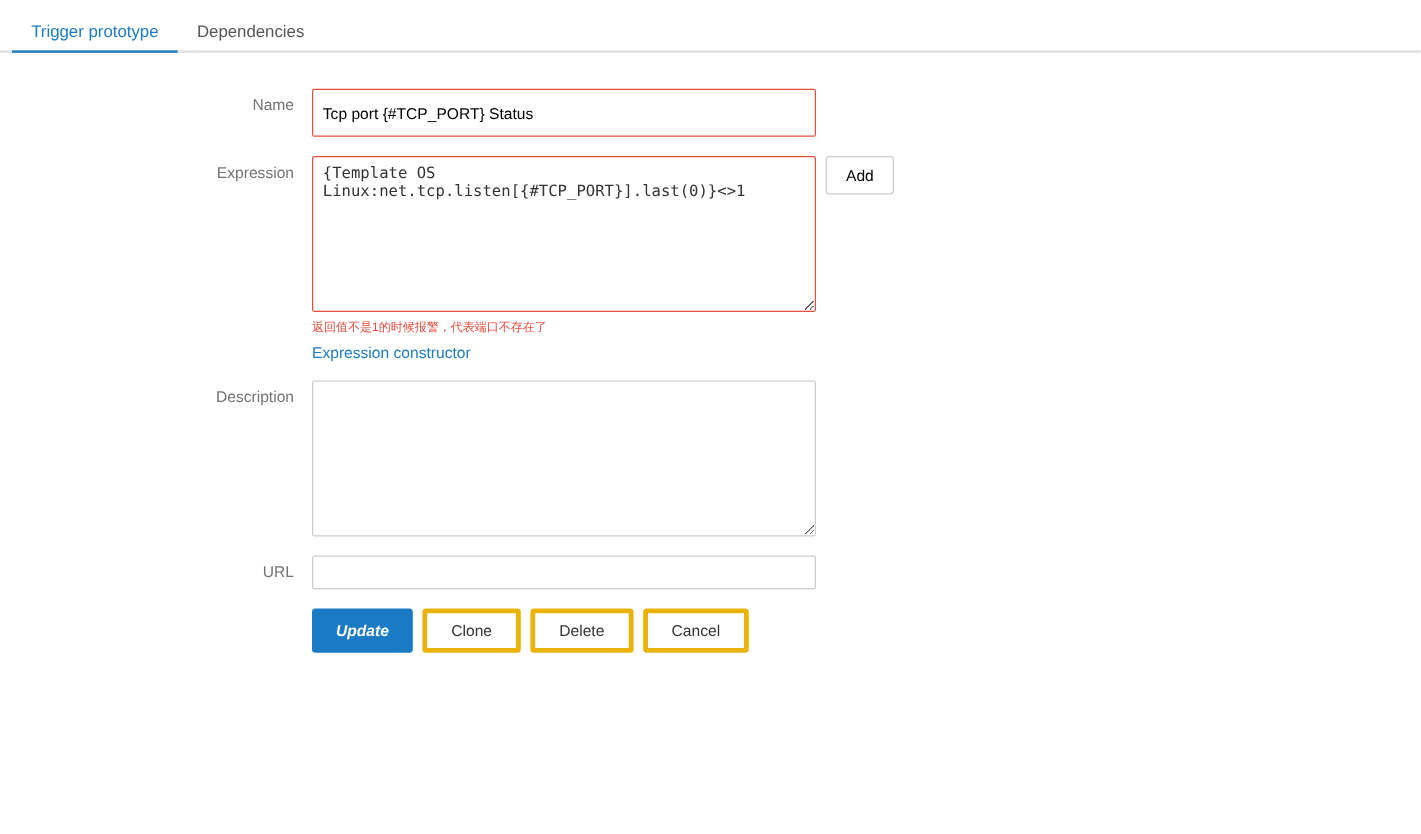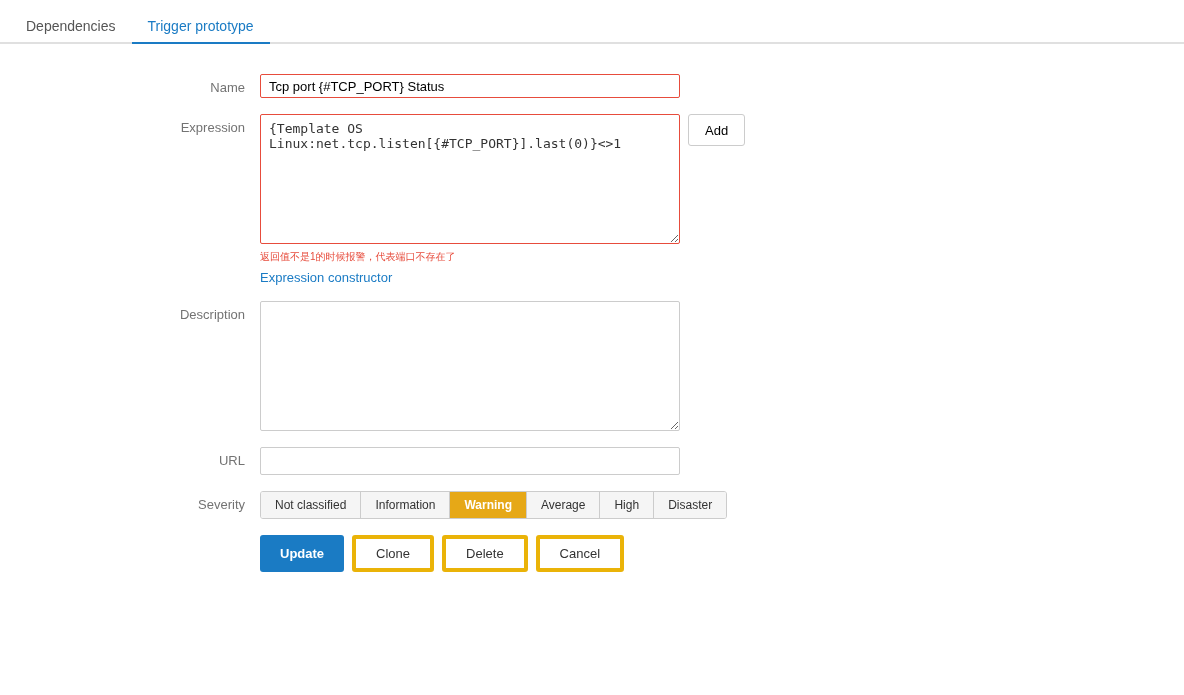--- a/index.html
+++ b/index.html
@@ -63,21 +63,21 @@
       flex: 1;
       max-width: 600px;
       display: flex;
       align-items: flex-start;
       gap: 8px;
     }
 
     
     .name-input {
       width: 420px;
-      height: 24px;
+      height: 40px;
       border: 1px solid #e74c3c;
       border-radius: 2px;
       padding: 4px 8px;
       font-size: 13px;
       outline: none;
     }
 
     
     .expression-textarea {
       width: 420px;
@@ -190,20 +190,21 @@
 
     .btn-update {
       padding: 7px 20px;
       background: #1a7bc4;
       color: #fff;
       border: none;
       border-radius: 3px;
       cursor: pointer;
       font-size: 13px;
       font-weight: bold;
+      font-style: italic;
     }
 
     .btn-outline {
       padding: 7px 20px;
       background: #fff;
       color: #333;
       border: 4px solid #eab308;
       border-radius: 3px;
       cursor: pointer;
       font-size: 13px;
@@ -212,22 +213,22 @@
     .form-row.expression-row {
       align-items: flex-start;
     }
   </style>
 </head>
 <body>
 
 <div class="page-container">
 
   <div class="tabs">
+    <a class="tab active">Trigger prototype</a>
     <a class="tab">Dependencies</a>
-    <a class="tab active">Trigger prototype</a>
   </div>
 
   <div class="form-container">
 
     <div class="form-row">
       <div class="form-label">Name</div>
       <div class="form-field">
         <input type="text" class="name-input" value="Tcp port {#TCP_PORT} Status" style="">
       </div>
     </div>
@@ -252,33 +253,20 @@
       </div>
     </div>
 
     <div class="form-row">
       <div class="form-label">URL</div>
       <div class="form-field">
         <input type="text" class="url-input" value="" style="">
       </div>
     </div>
 
-    <div class="form-row">
-      <div class="form-label">Severity</div>
-      <div class="form-field">
-        <div class="severity-group">
-          <button class="severity-btn">Not classified</button>
-          <button class="severity-btn">Information</button>
-          <button class="severity-btn active">Warning</button>
-          <button class="severity-btn">Average</button>
-          <button class="severity-btn">High</button>
-          <button class="severity-btn">Disaster</button>
-        </div>
-      </div>
-    </div>
 
 
     <div class="action-buttons">
       <button class="btn-update">Update</button>
       <button class="btn-outline">Clone</button>
       <button class="btn-outline">Delete</button>
       <button class="btn-outline">Cancel</button>
     </div>
 
   </div>

